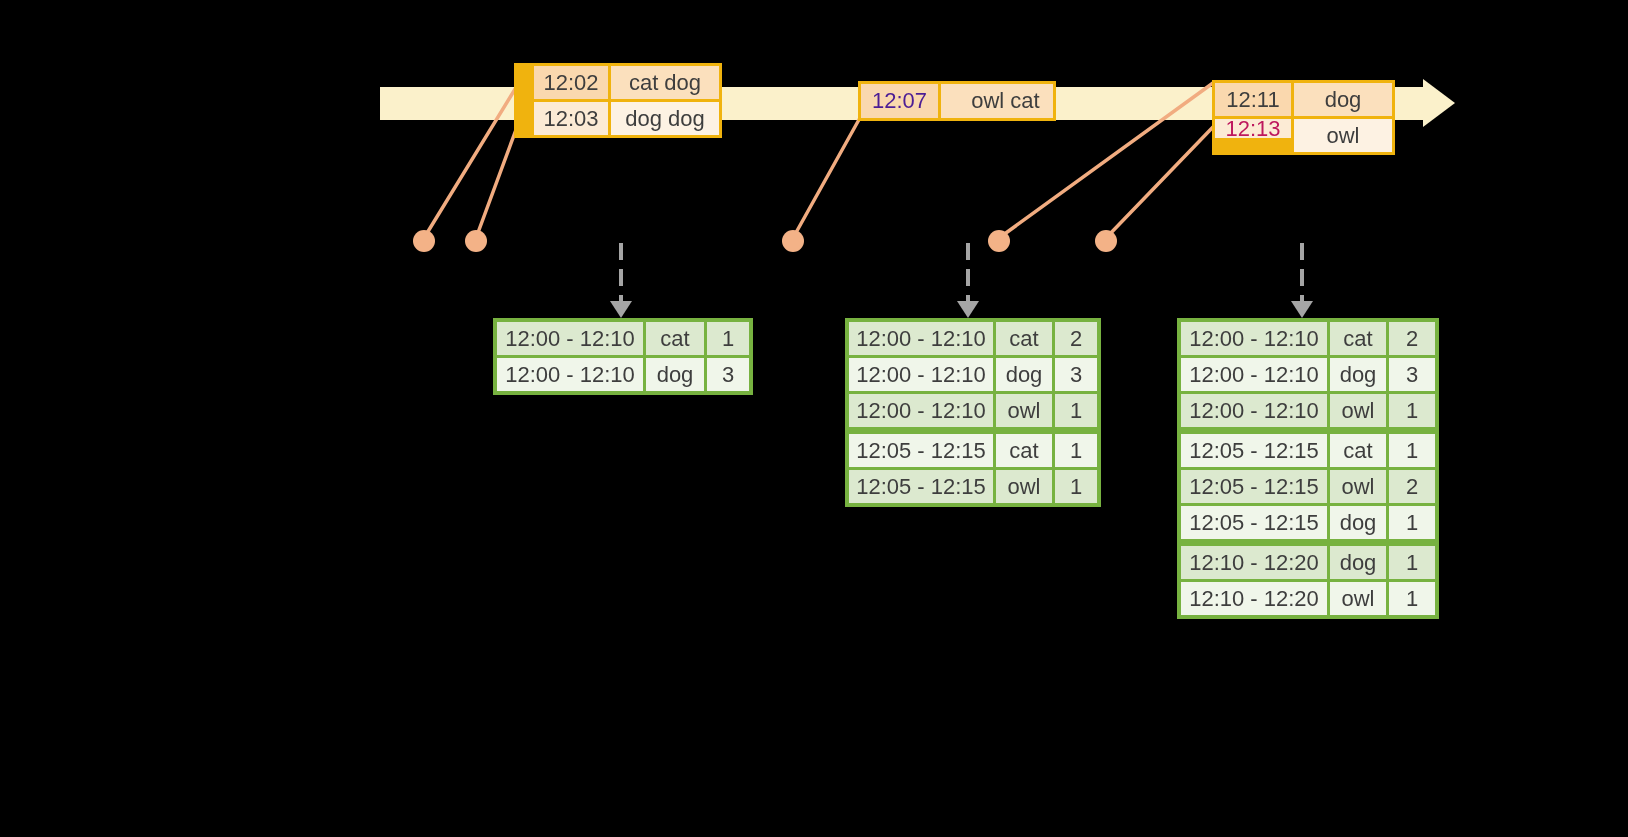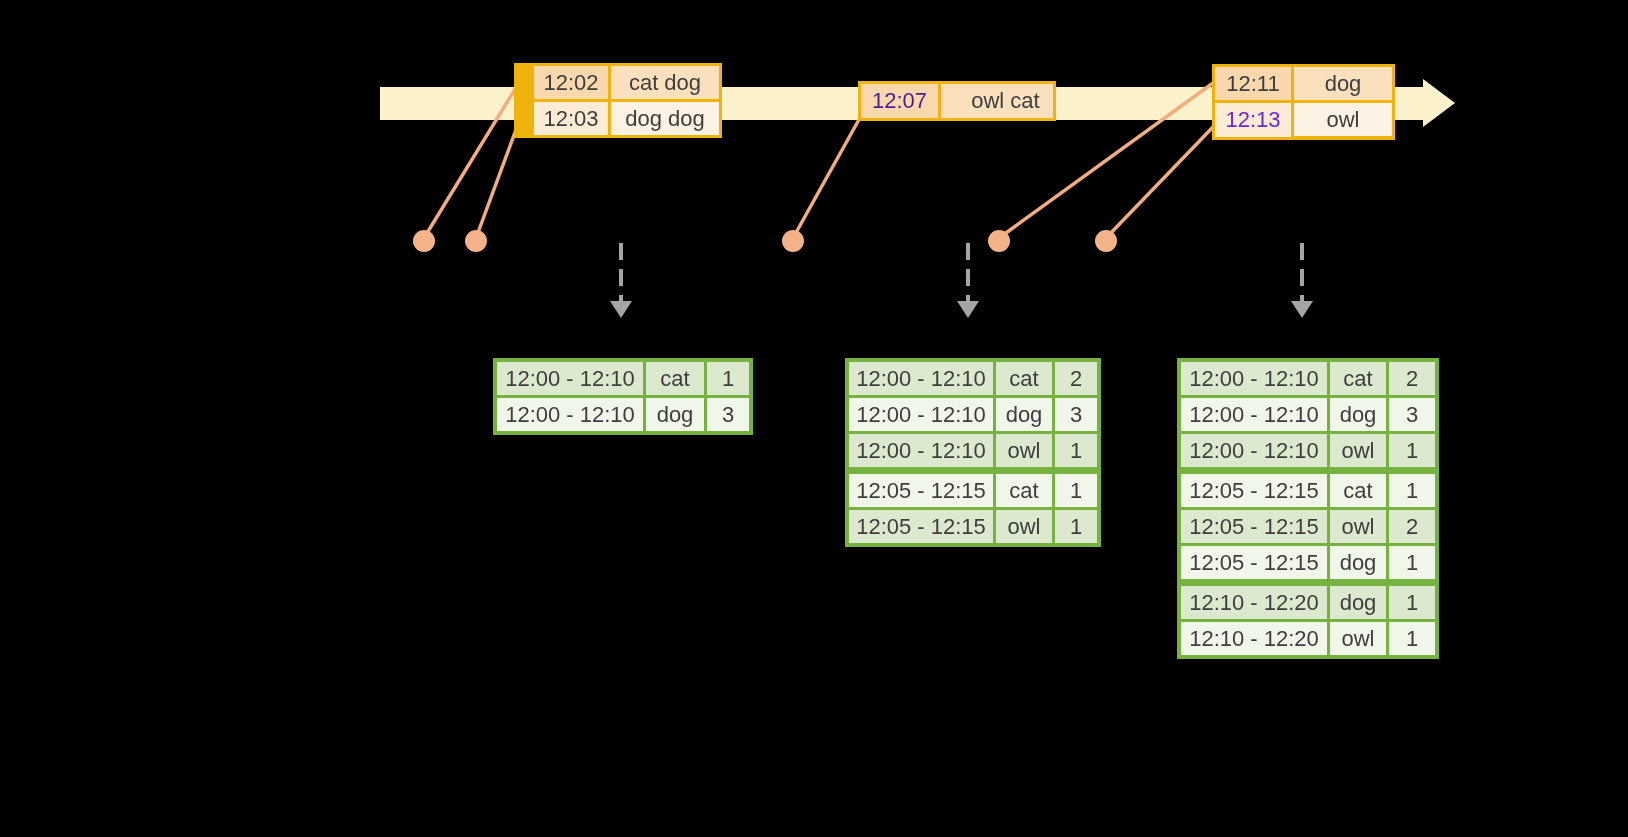--- a/index.html
+++ b/index.html
@@ -19,21 +19,20 @@
   .event-row{display:flex;gap:3px;}
   .event-cell{
     display:flex;align-items:center;justify-content:center;
     font-size:22px;
   }
   .result-table{
     position:absolute;
     display:flex;flex-direction:column;
     padding:4px;gap:3px;
     box-sizing:border-box;
-    margin-top:40px;
   }
   .table-row{display:flex;gap:3px;}
   .table-cell{
     display:flex;align-items:center;justify-content:center;
     font-size:22px;
   }
 </style>
 </head>
 <body>
 
@@ -73,27 +72,27 @@
         <div class="event-cell" style="width: 74px; height: 33px; background: rgb(252, 235, 213); color: rgb(62, 62, 62);">12:03</div>
         <div class="event-cell" style="width: 108px; height: 33px; background: rgb(253, 242, 227); color: rgb(62, 62, 62);">dog dog</div>
       </div>
     </div>
     <div class="event-box" style="left: 858px; top: 81px; background: rgb(240, 179, 14);">
       <div class="event-row">
         <div class="event-cell" style="width: 77px; height: 34px; background: rgb(250, 216, 174); color: #4c1d95;">12:07</div>
         <div class="event-cell" style="width: 95px; height: 34px; background: rgb(251, 224, 189); color: rgb(62, 62, 62); padding-left: 17px;">owl cat</div>
       </div>
     </div>
-    <div class="event-box" style="left: 1212px; top: 64px; background: rgb(240, 179, 14);">
+    <div class="event-box" style="left: 1212px; top: 80px; background: rgb(240, 179, 14);">
       <div class="event-row">
         <div class="event-cell" style="width: 76px; height: 33px; background: rgb(250, 216, 174); color: rgb(62, 62, 62);">12:11</div>
         <div class="event-cell" style="width: 98px; height: 33px; background: rgb(251, 224, 189); color: rgb(62, 62, 62);">dog</div>
       </div>
       <div class="event-row">
-        <div class="event-cell" style="width: 76px; height: 34px; background: rgb(252, 235, 213); color: #6d28d9; text-align: right;">12:13</div>
+        <div class="event-cell" style="width: 76px; height: 19px; background: rgb(252, 235, 213); color: #be185d; text-align: right;">12:13</div>
         <div class="event-cell" style="width: 98px; height: 33px; background: rgb(253, 242, 227); color: rgb(62, 62, 62);">owl</div>
       </div>
     </div>
     <div class="result-table" style="left: 493px; top: 318px; background: rgb(119, 178, 64);">
       <div class="table-row">
         <div class="table-cell" style="width: 146px; height: 33px; background: rgb(220, 233, 207); color: rgb(62, 62, 62);">12:00 - 12:10</div>
         <div class="table-cell" style="width: 58px; height: 33px; background: rgb(220, 233, 207); color: rgb(62, 62, 62);">cat</div>
         <div class="table-cell" style="width: 42px; height: 33px; background: rgb(220, 233, 207); color: rgb(62, 62, 62);">1</div>
       </div>
       <div class="table-row">

